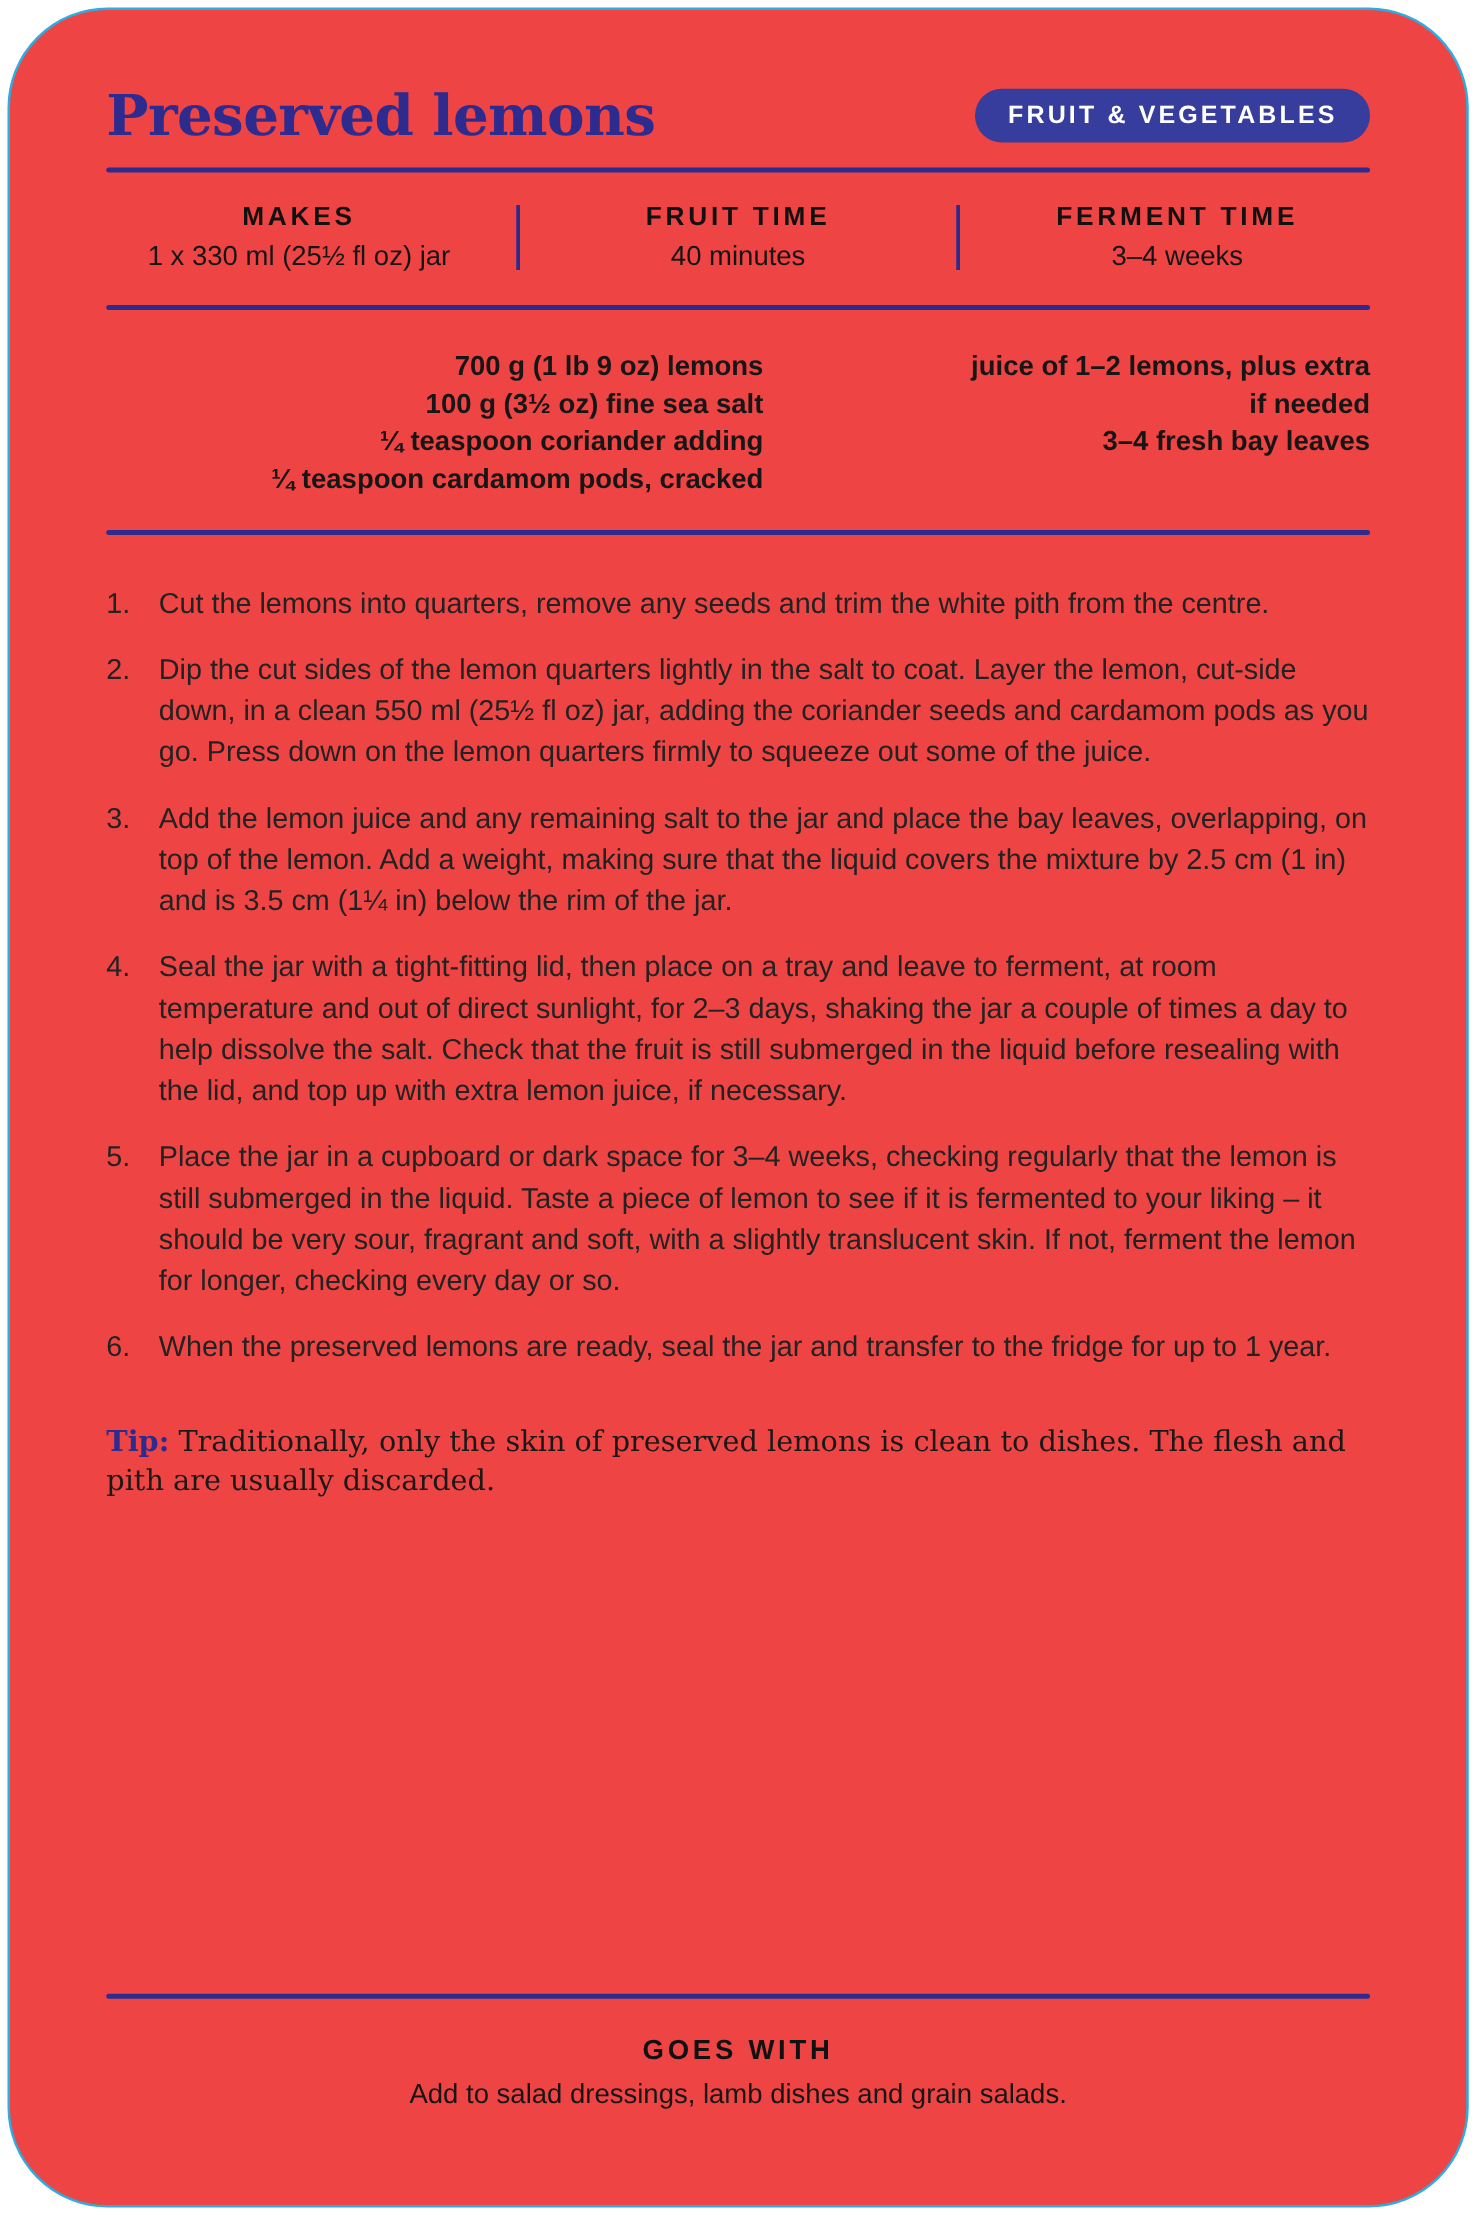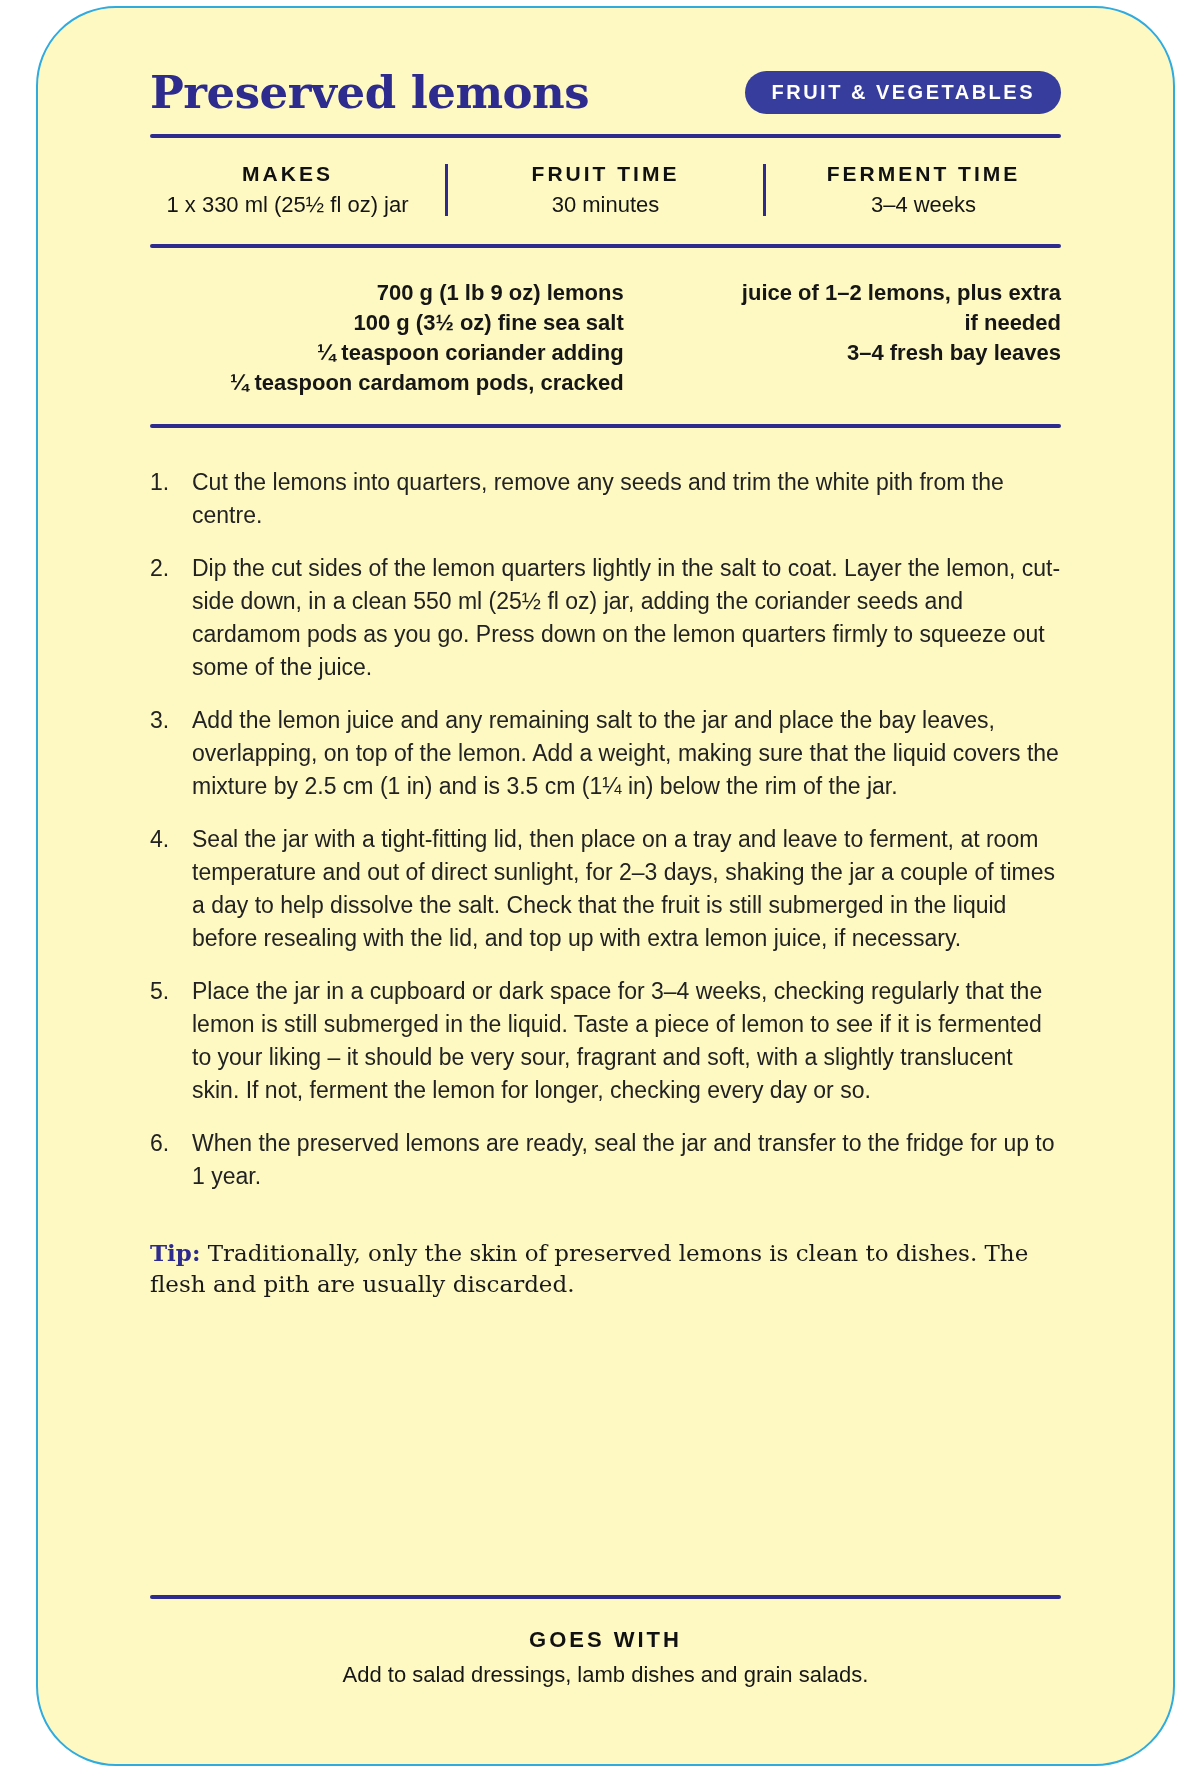--- a/index.html
+++ b/index.html
@@ -3,28 +3,27 @@
 <meta charset="utf-8">
 <style>
   html, body { margin:0; padding:0; background:#ffffff; }
   body {
     width:1181px; height:1772px; position:relative;
     font-family:"Liberation Sans", sans-serif;
     -webkit-font-smoothing:antialiased;
   }
   .card {
     position:absolute; top:6px; left:6px; right:6px; bottom:6px;
-    background:#fef9c3;
+    background:#ef4444;
     border:2px solid var(--border, #2fabdf);
     border-radius:80px;
     box-sizing:border-box;
-    padding:0 112px;
+    padding:0 77px;
     display:flex; flex-direction:column;
     overflow:hidden;
-    margin-left:30px;
   }
   .title-row { display:flex; justify-content:space-between; align-items:center; margin-top:60px; }
   .page-title {
     font-family:"DejaVu Serif", serif;
     font-weight:700; font-size:45px; line-height:1.1;
     color:var(--accent, #2e2b8f); letter-spacing:-0.5px;
   }
   .badge {
     background:var(--badge, #373d9d); color:#ffffff;
     font-weight:700; font-size:20px; letter-spacing:2.5px;
@@ -75,21 +74,21 @@
   <div class="rule rule-title"></div>
 
   <div class="meta-row">
     <div class="meta-col">
       <div class="meta-label">MAKES</div>
       <div class="meta-value">1 x 330 ml (25½ fl oz) jar</div>
     </div>
     <div class="meta-divider"></div>
     <div class="meta-col">
       <div class="meta-label">FRUIT TIME</div>
-      <div class="meta-value">30 minutes</div>
+      <div class="meta-value">40 minutes</div>
     </div>
     <div class="meta-divider"></div>
     <div class="meta-col">
       <div class="meta-label">FERMENT TIME</div>
       <div class="meta-value">3–4 weeks</div>
     </div>
   </div>
 
   <div class="rule rule-ing-top"></div>
 

